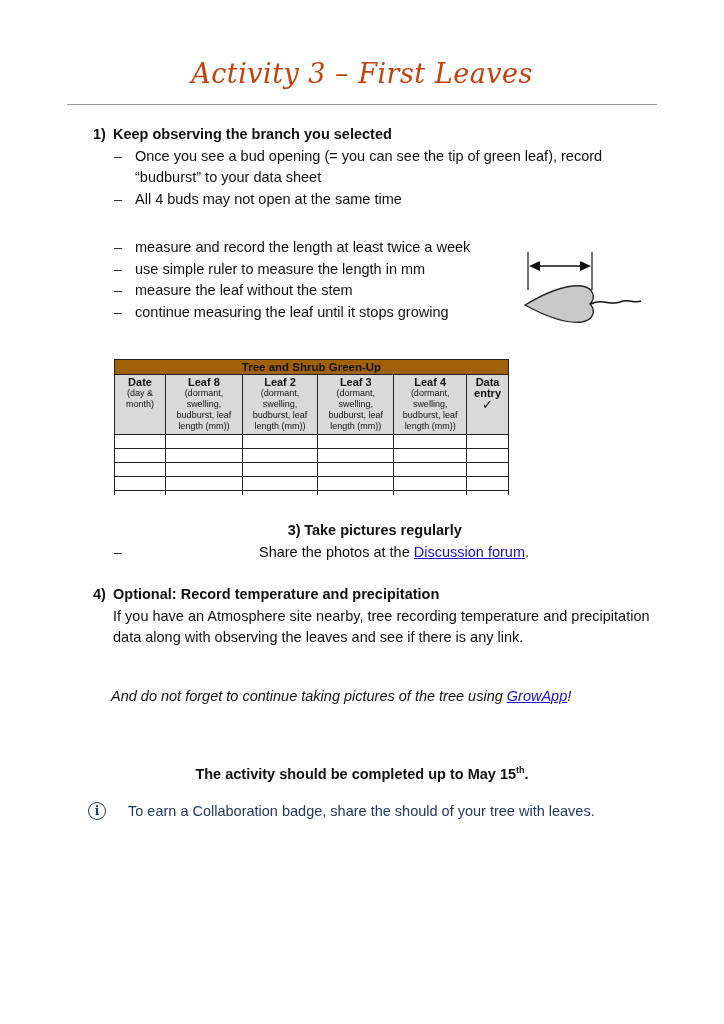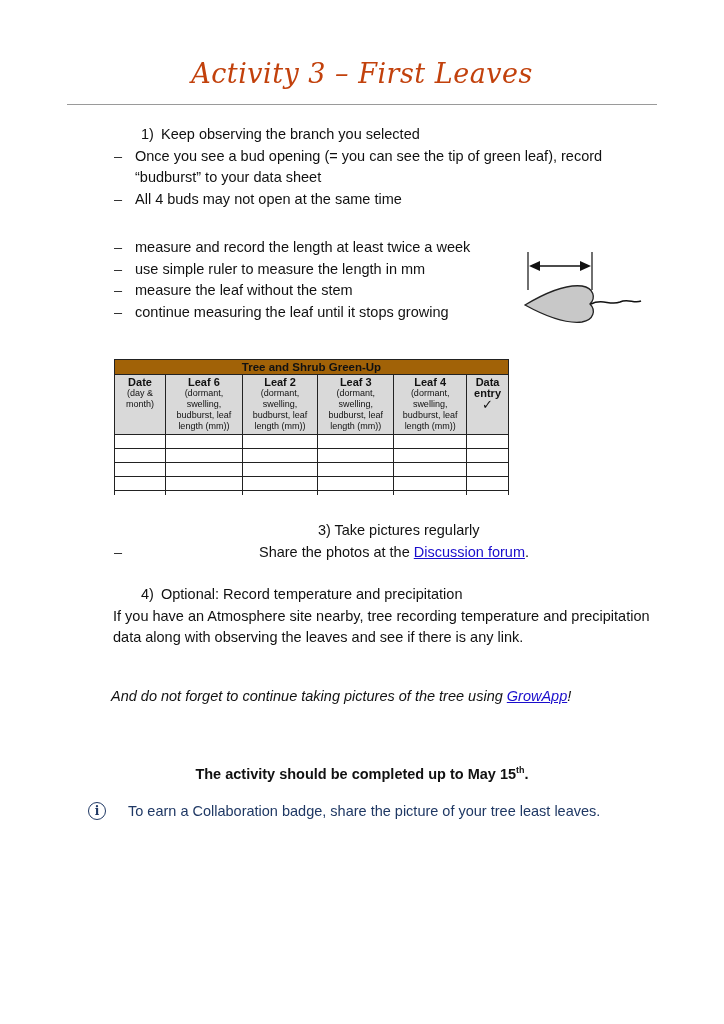--- a/index.html
+++ b/index.html
@@ -4,21 +4,21 @@
 <style>
   html, body { margin:0; padding:0; background:#fff; }
   body { width:724px; height:1024px; position:relative; overflow:hidden;
          font-family:"Liberation Sans", sans-serif; color:#111; }
   .title { position:absolute; left:0; width:724px; top:58px; text-align:center;
            font-family:"DejaVu Serif", serif; font-style:italic; font-size:27px;
            color:#c2410c; letter-spacing:0.5px; }
   .title-rule { position:absolute; left:67px; width:590px; top:104px; height:0;
                 border-top:1.5px solid #9a9a9a; }
   .sec { position:absolute; left:93px; font-size:14.5px; line-height:21.5px; }
-  .sec-head { font-weight:normal;margin-left:48px; }
+  .sec-head { font-weight:bold; }
   .num { display:inline-block; width:20px; }
   ul.dash { list-style:none; margin:0; padding:0 0 0 21px; }
   ul.dash li { position:relative; padding-left:21px; }
   ul.dash li::before { content:"\2013"; position:absolute; left:0; color:#333; }
   .link { color:#1a0dcc; text-decoration:underline; cursor:pointer; }
   .para { padding-left:20px; }
   .leaf { position:absolute; left:520px; top:248px; }
   table.green { position:absolute; left:114px; top:359px; width:395px;
                 border-collapse:collapse; font-size:9px; }
   table.green td, table.green th { border:1.3px solid #222; padding:0; }
@@ -77,21 +77,21 @@
   <tbody>
       <tr class="caption-row">
     <th colspan="6">Tree and Shrub Green-Up</th>
   </tr>
   <tr class="hdr">
     <th style="width:50px;">
           <span class="h1">Date</span>
           <span class="h2">(day &amp; month)</span>
         </th>
     <th style="width:77px;">
-          <span class="h1">Leaf 6</span>
+          <span class="h1">Leaf 8</span>
           <span class="h2">(dormant, swelling, budburst, leaf length (mm))</span>
         </th>
     <th style="width:76px;">
           <span class="h1">Leaf 2</span>
           <span class="h2">(dormant, swelling, budburst, leaf length (mm))</span>
         </th>
     <th style="width:76px;">
           <span class="h1">Leaf 3</span>
           <span class="h2">(dormant, swelling, budburst, leaf length (mm))</span>
         </th>
@@ -158,14 +158,14 @@
   <div class="sec-head"><span class="num">4)</span><span>Optional: Record temperature and precipitation</span></div>
   <div class="para">If you have an Atmosphere site nearby, tree recording temperature and precipitation data along with observing the leaves and see if there is any link.</div>
 </div>
 
 <div class="italic-note"><span>And do not forget to continue taking pictures of the tree using </span><span class="link">GrowApp</span><span>!</span></div>
 
 <div class="deadline"><span>The activity should be completed up to May 15</span><sup>th</sup><span>.</span></div>
 
 <div class="badge">
   <span class="info-icon">i</span>
-  <span>To earn a Collaboration badge, share the picture of your tree least leaves.</span>
+  <span>To earn a Collaboration badge, share the should of your tree with leaves.</span>
 </div>
 
 </body></html>

